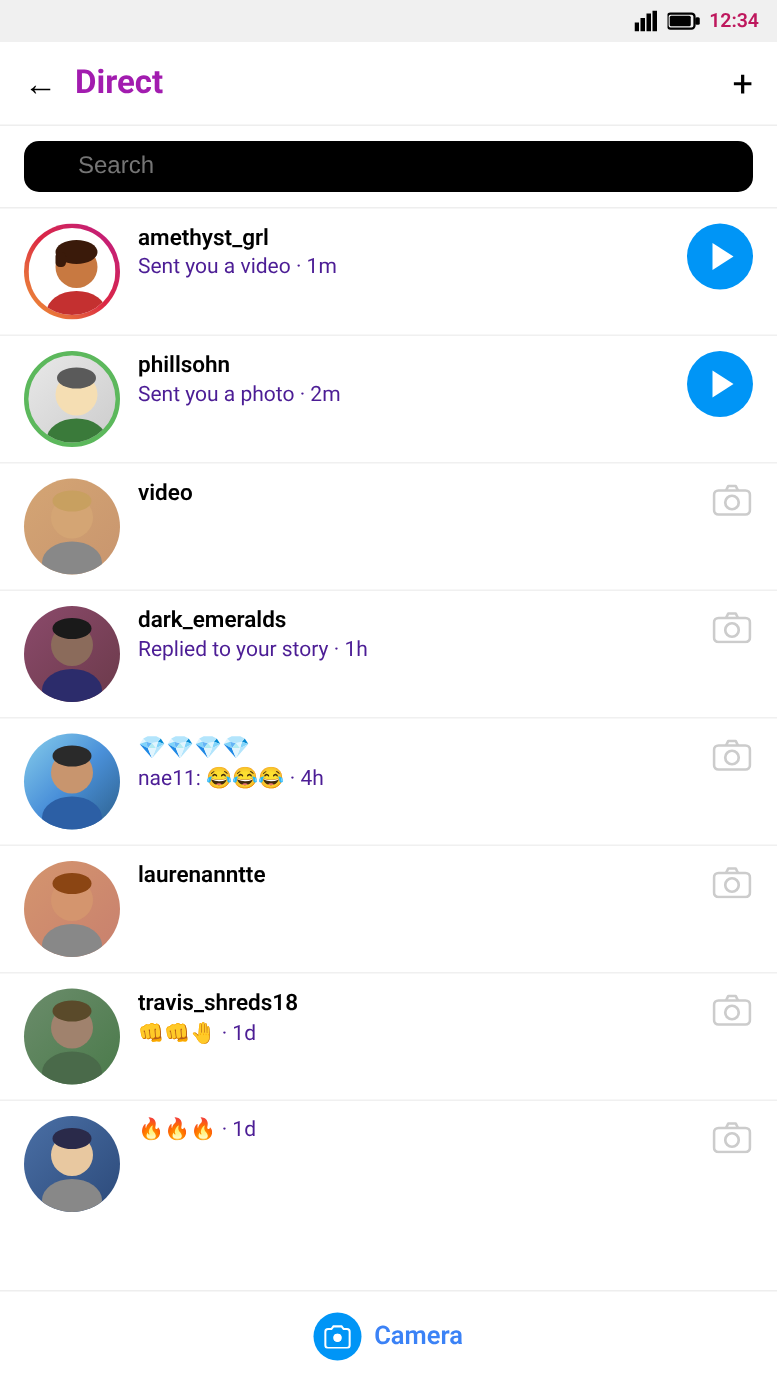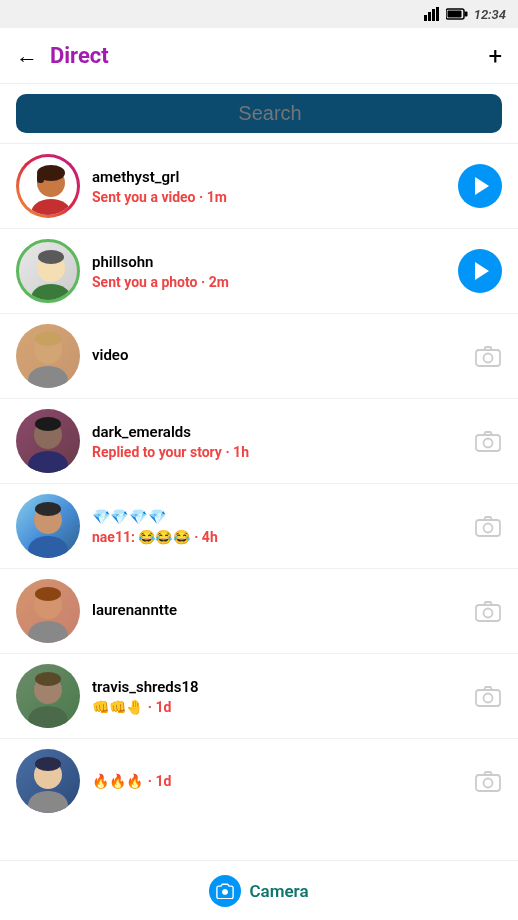--- a/index.html
+++ b/index.html
@@ -18,22 +18,21 @@
       height: 28px;
       display: flex;
       align-items: center;
       justify-content: flex-end;
       padding: 0 12px;
       gap: 6px;
     }
     .status-time {
       font-size: 13px;
       font-weight: 600;
-      color: #404040;
-      font-style: italic;
+      color: #be185d;
     }
     .status-icons {
       display: flex;
       align-items: center;
       gap: 4px;
     }
 
     
     .header {
       background: #fff;
@@ -61,73 +60,70 @@
       color: #000;
     }
 
     
     .search-container {
       padding: 10px 16px;
       border-bottom: 1px solid #eee;
     }
     .search-input {
       width: 100%;
-      background: #0c4a6e;
+      background: #000000;
       border: none;
       border-radius: 10px;
       padding: 8px 14px 8px 36px;
-      font-size: 20px;
+      font-size: 16px;
       color: #999;
       outline: none;
       position: relative;
-      text-align: center;
     }
     .search-wrapper {
       position: relative;
     }
     .search-icon-wrap {
       position: absolute;
       left: 10px;
       top: 50%;
       transform: translateY(-50%);
       color: #aaa;
       font-size: 15px;
     }
 
     
     .message-list {
       flex: 1;
     }
 
     .message-item {
       display: flex;
-      align-items: center;
       padding: 10px 16px;
       cursor: pointer;
       min-height: 80px;
     }
 
     
     .message-info {
       flex: 1;
       min-width: 0;
     }
     .message-username {
       font-size: 15px;
       font-weight: 600;
       color: #000;
       margin-bottom: 3px;
     }
     .message-preview {
       font-size: 14px;
-      color: #ef4444;
+      color: #4c1d95;
       white-space: nowrap;
       overflow: hidden;
       text-overflow: ellipsis;
-      font-weight: bold;
     }
 
     
     .action-icon {
       flex-shrink: 0;
       margin-left: 12px;
     }
     .play-btn {
       width: 44px;
       height: 44px;
@@ -182,21 +178,21 @@
       border-radius: 50%;
       display: flex;
       align-items: center;
       justify-content: center;
       color: #fff;
       font-size: 18px;
     }
     .camera-btn-label {
       font-size: 17px;
       font-weight: 600;
-      color: #0f766e;
+      color: #3b82f6;
     }
 
     
     .divider {
       height: 1px;
       background: #f0f0f0;
       margin: 0;
     }
   </style>
 </head>

